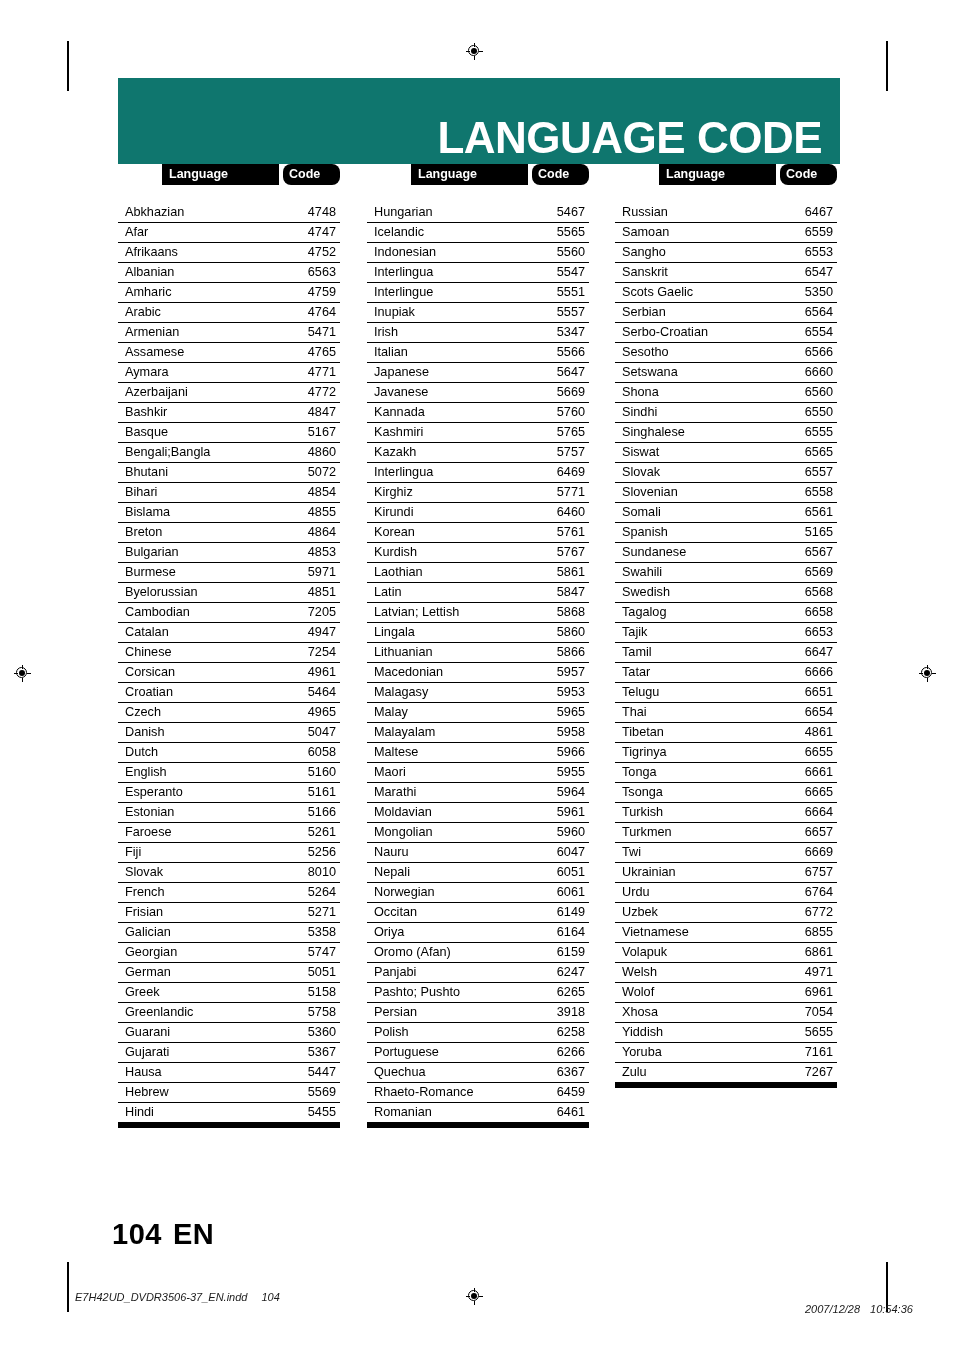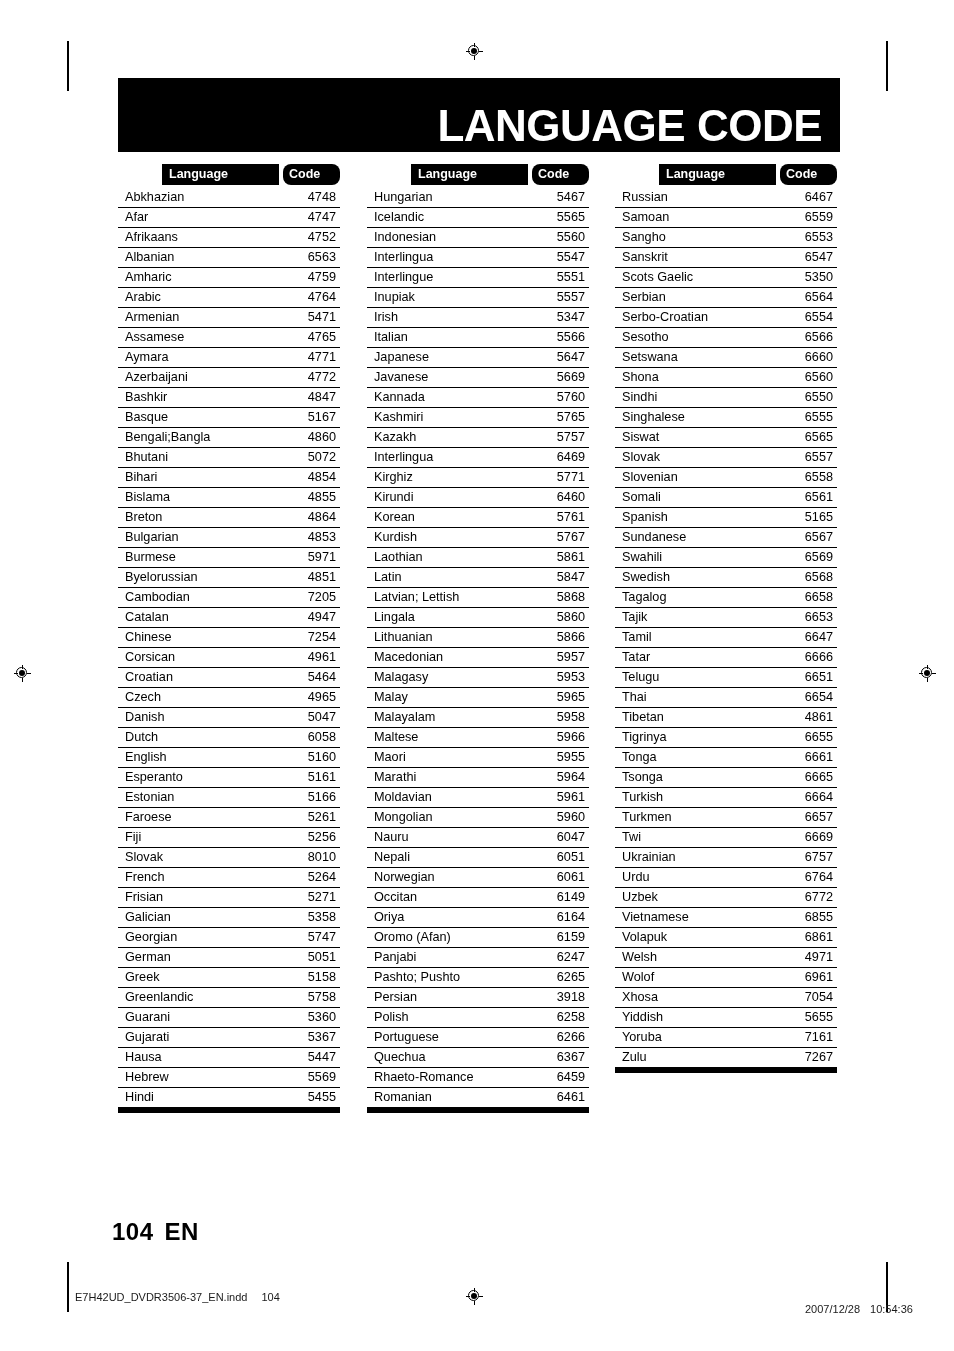--- a/index.html
+++ b/index.html
@@ -68,22 +68,22 @@
   #crop-tr { left: 886px; top: 41px; }
   #crop-bl { left: 67px;  top: 1262px; }
   #crop-br { left: 886px; top: 1262px; }
 
   
   .title-band {
     position: absolute;
     left: 118px;
     top: 78px;
     width: 722px;
-    height: 74px;
-    background: #000000;
+    height: 86px;
+    background: #0f766e;
     box-sizing: border-box;
   }
   .title-band .title-text {
     position: absolute;
     right: 18px;
     bottom: 4px;
     color: #ffffff;
     font-size: 44px;
     font-weight: bold;
     letter-spacing: -0.5px;
@@ -103,21 +103,21 @@
     top: 0;
     width: 222px;
   }
   #table-col-0 { left: 0px; }
   #table-col-1 { left: 249px; }
   #table-col-2 { left: 497px; }
 
   .thead {
     display: flex;
     height: 21px;
-    margin-bottom: 3px;
+    margin-bottom: 18px;
     padding-left: 44px;
   }
   .thead .th-lang {
     background: #000000;
     color: #ffffff;
     flex: 1 1 auto;
     font-size: 12.5px;
     font-weight: bold;
     line-height: 21px;
     padding-left: 7px;
@@ -169,35 +169,36 @@
     height: 5px;
     background: #000000;
     margin-top: 0px;
   }
 
   
   .page-number {
     position: absolute;
     left: 112px;
     top: 1218px;
-    font-size: 24px;
+    font-size: 29px;
     font-weight: bold;
     letter-spacing: 0.5px;
   }
   .page-number .pn-num { margin-right: 11px; }
 
   
   .print-footer {
     position: absolute;
     left: 0;
     top: 1291px;
     width: 806px;
     height: 16px;
     font-size: 11px;
     color: #1a1a1a;
+    font-style: italic;
   }
   .print-footer .file {
     position: absolute;
     left: 75px;
     top: 0;
     white-space: nowrap;
   }
   .print-footer .file .page-ref { margin-left: 14px; }
   .print-footer .stamp {
     position: absolute;

